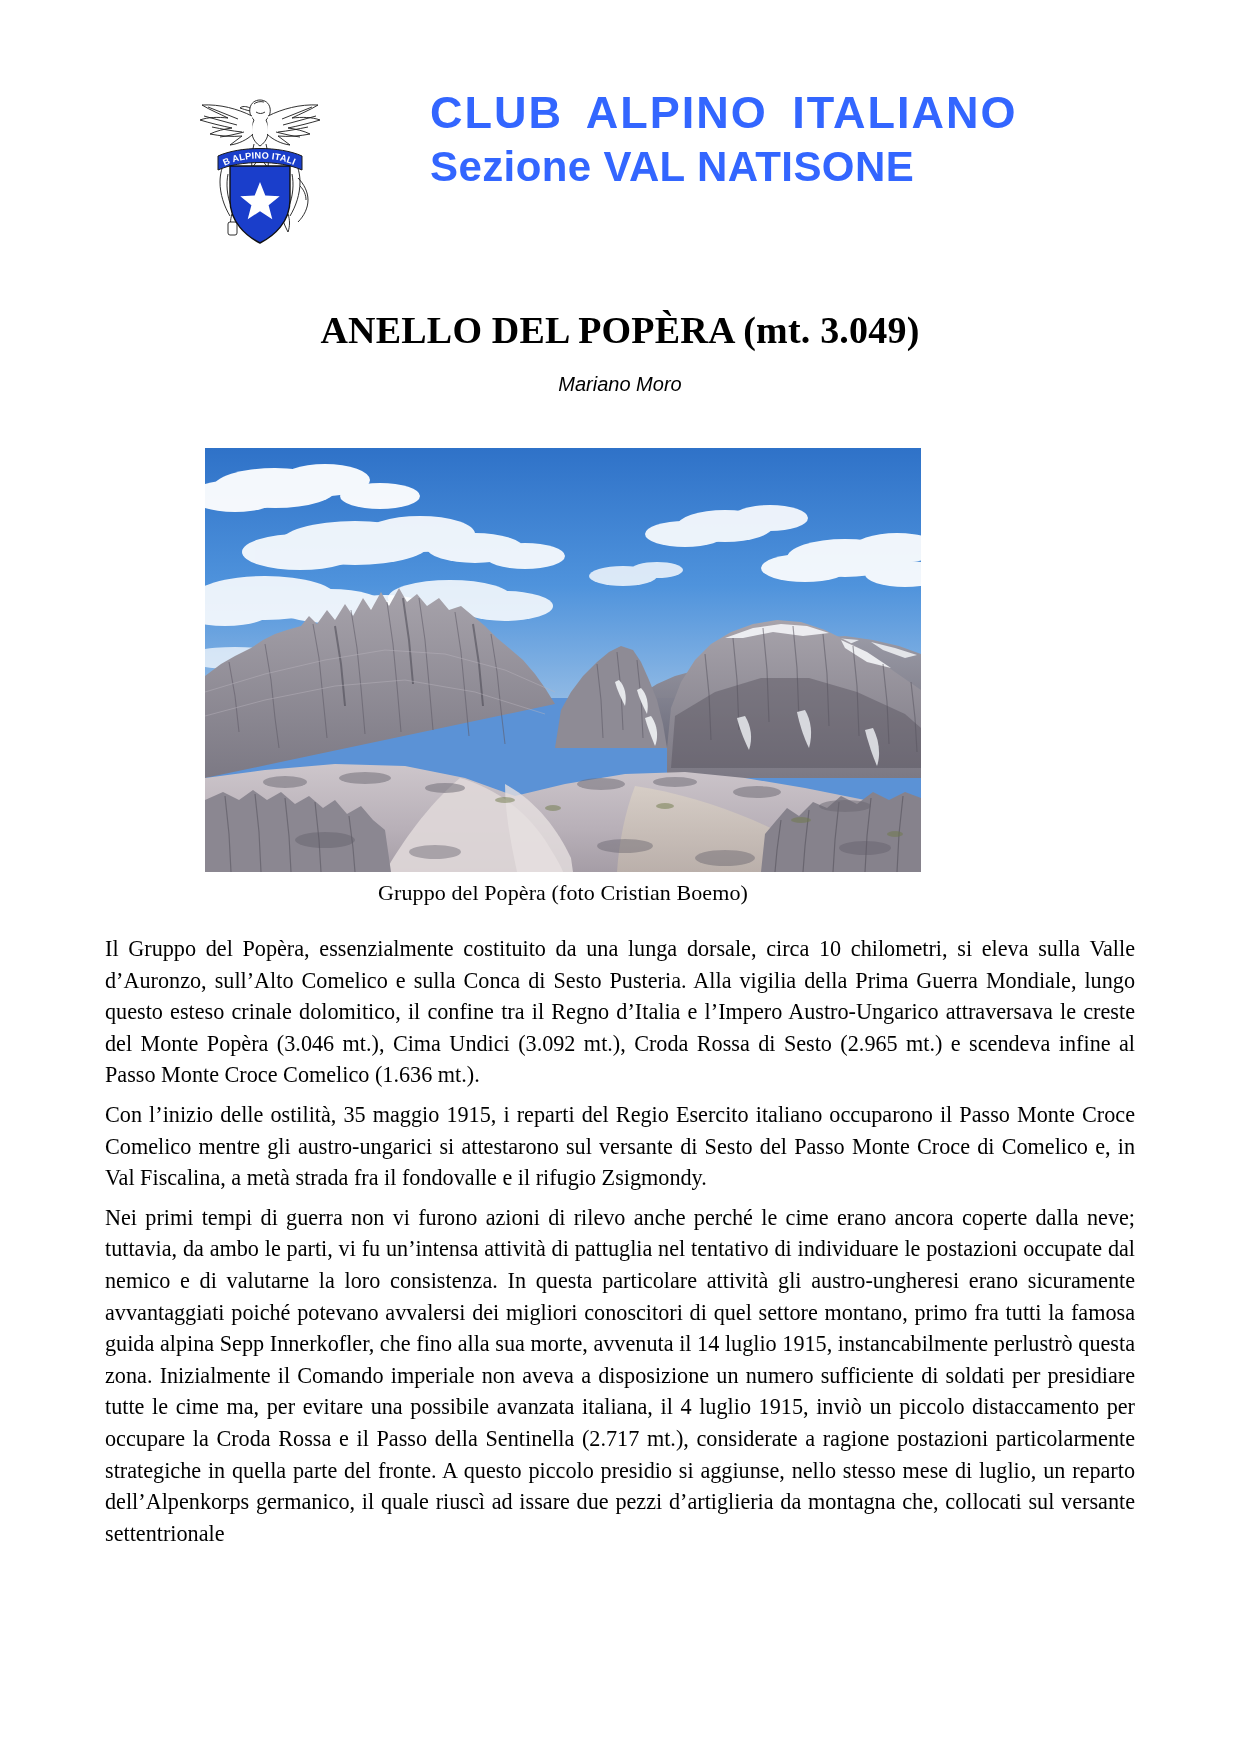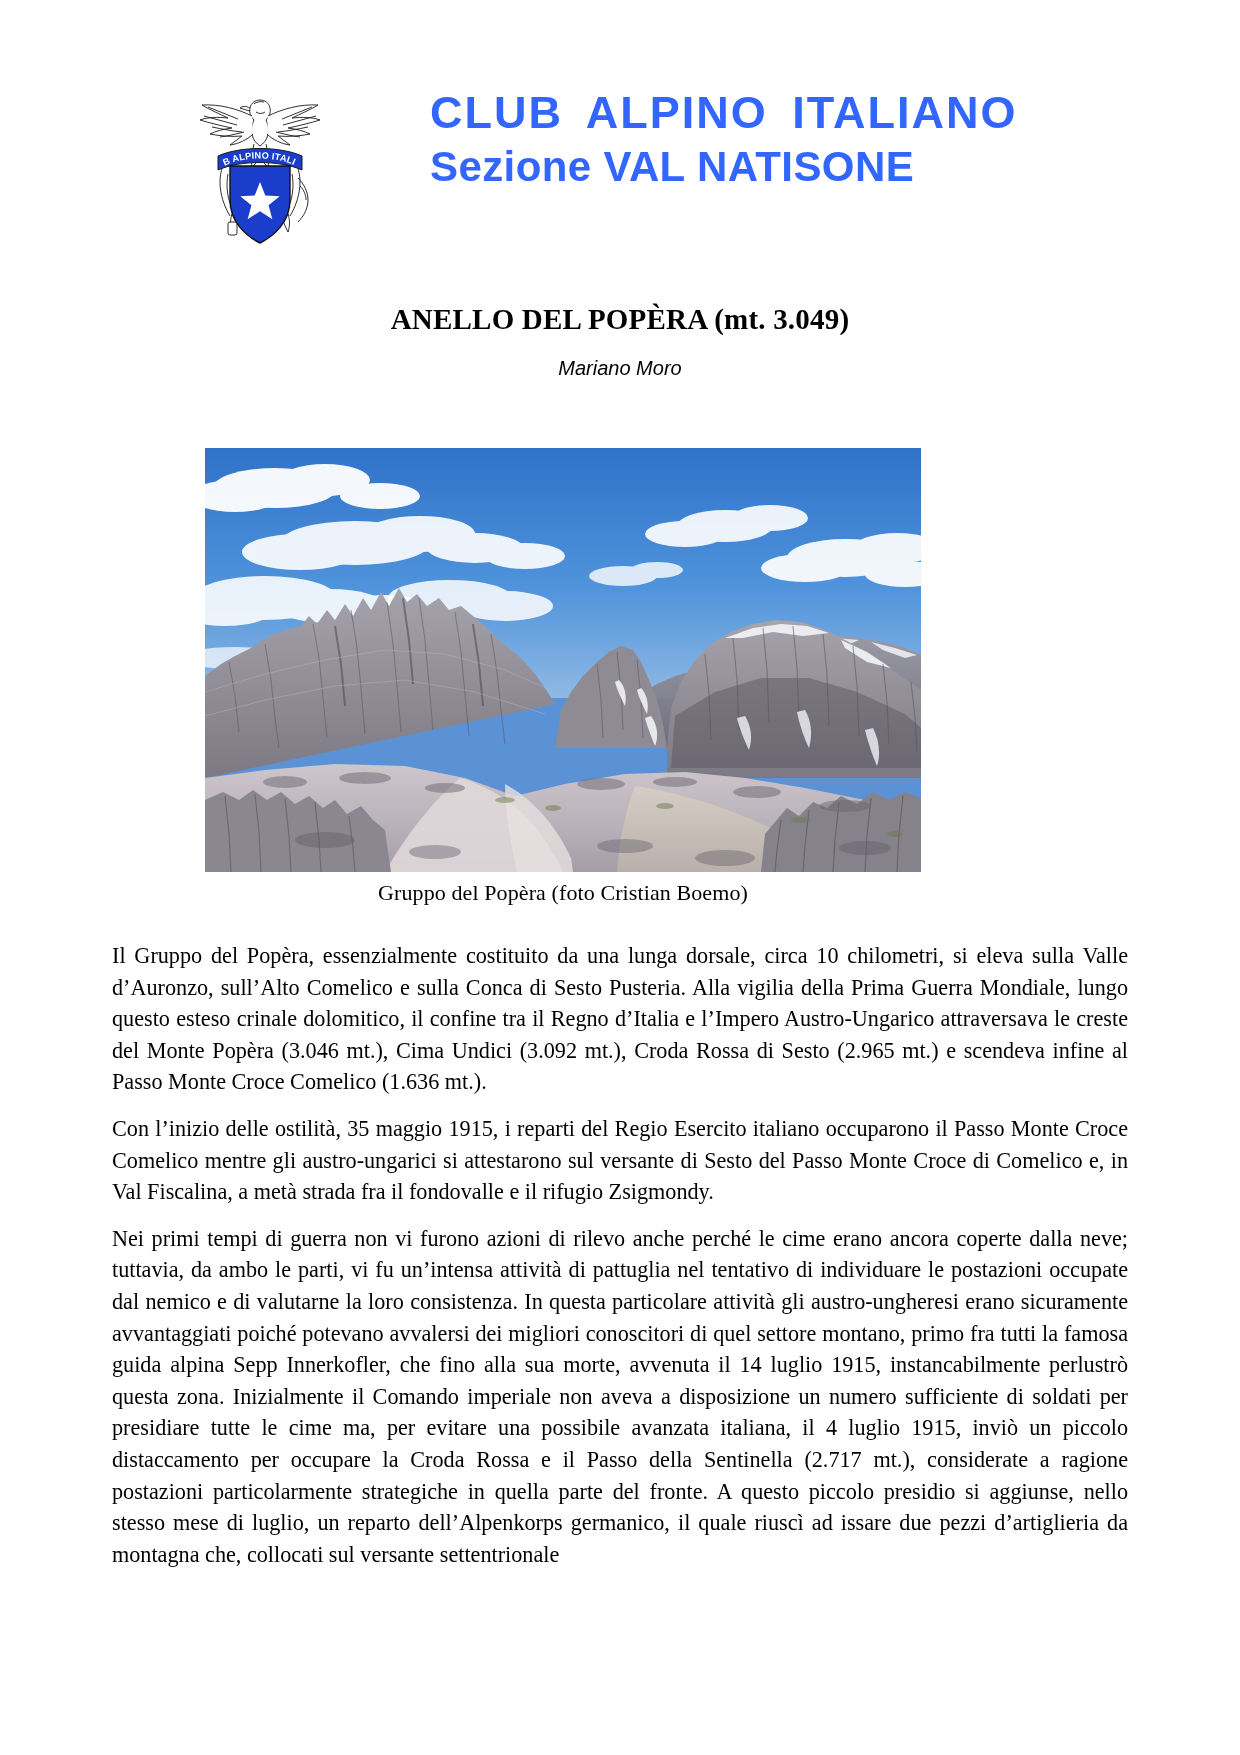--- a/index.html
+++ b/index.html
@@ -61,41 +61,41 @@
     margin-top: 10px;
   }
 
   
   .doc-title {
     position: absolute;
     left: 0;
     top: 283px;
     width: 1240px;
     text-align: center;
-    font-size: 29px;
+    font-size: 38px;
     line-height: 1.2;
     letter-spacing: 0.2px;
   }
   .byline {
     position: absolute;
     left: 0;
     top: 352px;
     width: 1240px;
     text-align: center;
     font-family: "Liberation Sans", "DejaVu Sans", sans-serif;
   }
   .byline .di {
     font-size: 19px;
     line-height: 1.45;
   }
   .byline .author {
     font-size: 20px;
     font-style: italic;
     line-height: 1.45;
-    margin-top: 2px;
+    margin-top: 18px;
   }
 
   
   .figure {
     position: absolute;
     left: 205px;
     top: 448px;
     width: 789px;
   }
   .photo {
@@ -121,21 +121,21 @@
     left: 97px;
     top: 925px;
     width: 1046px;
     font-size: 22.2px;
     line-height: 31.6px;
     text-align: justify;
     text-justify: inter-word;
     hyphens: none;
   }
   .body-text p {
-    margin: 15px;
+    margin: 8px;
     text-indent: 0;
   }
   .body-text p + p { margin-top: 0; }
 </style>
 </head>
 <body>
 
 <div class="page">
 
   <div class="header">

